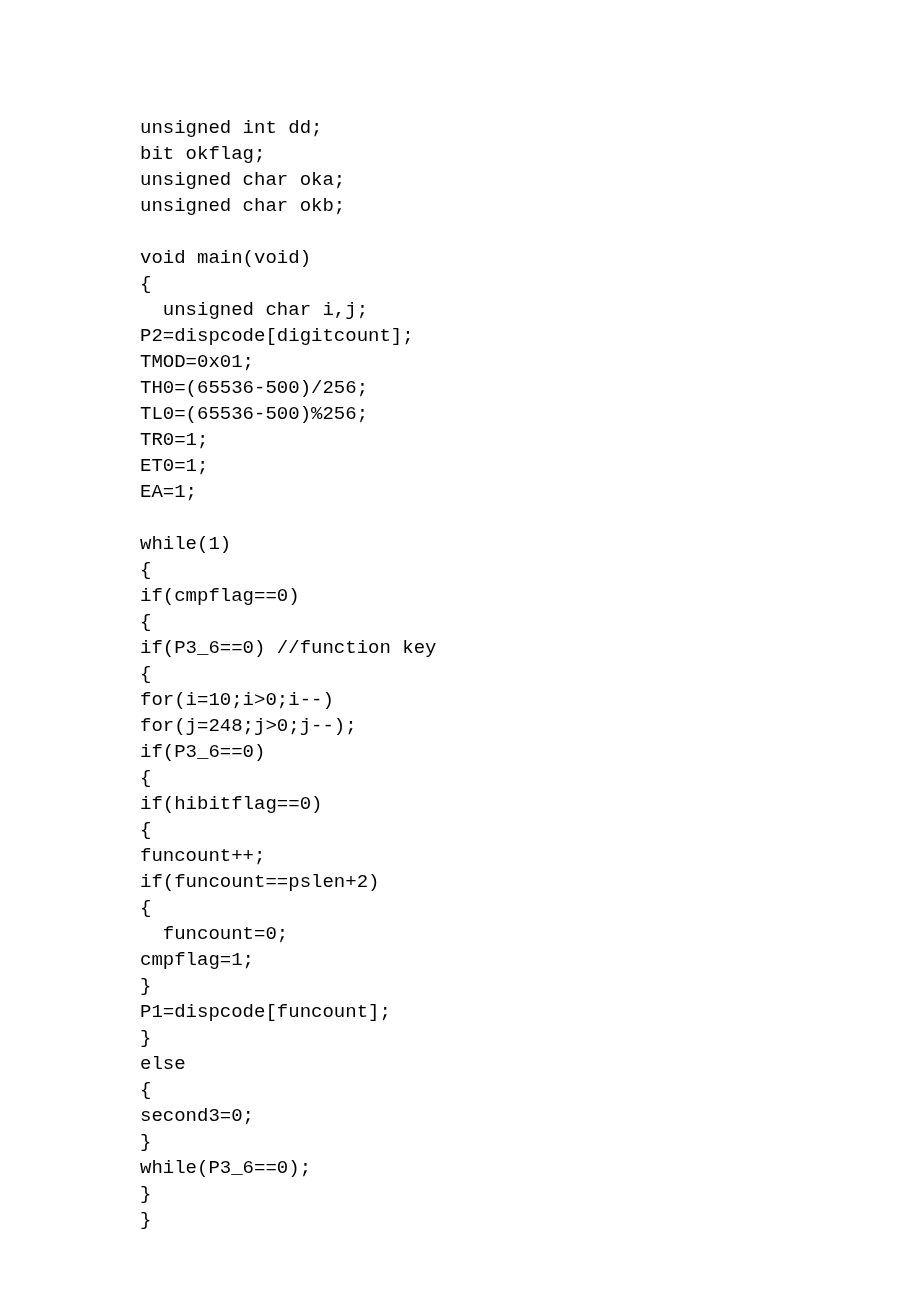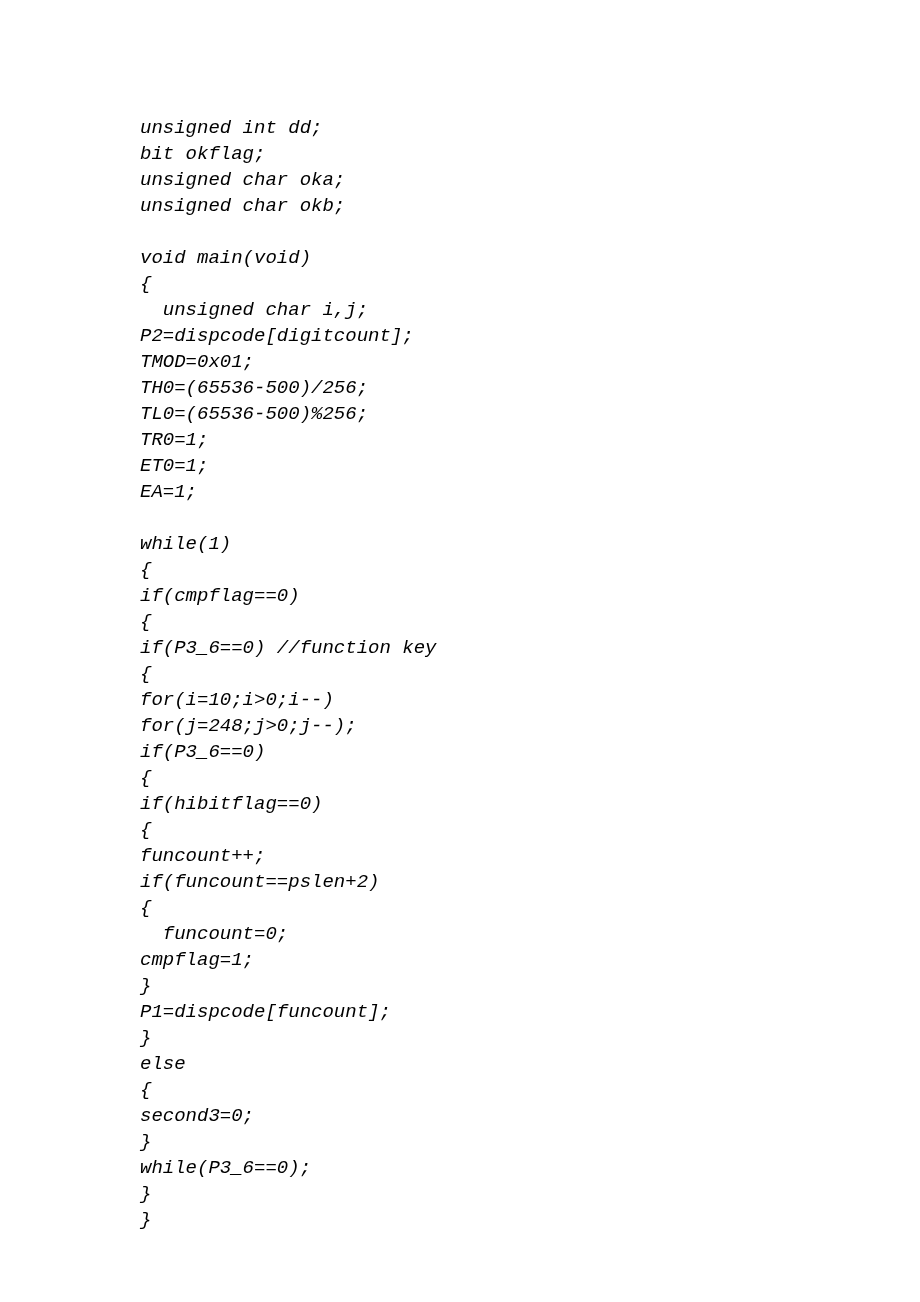--- a/index.html
+++ b/index.html
@@ -10,21 +10,20 @@
     height: 1302px;
     font-family: "Courier New", monospace;
     font-size: 19px;
     line-height: 26px;
     color: #000000;
   }
   .code-container {
     padding-top: 115px;
     padding-left: 140px;
     white-space: pre;
-    font-style: italic;
   }
 </style>
 </head>
 <body>
 
 <div class="code-container"><span>unsigned int dd;</span>
 <span>bit okflag;</span>
 <span>unsigned char oka;</span>
 <span>unsigned char okb;</span>
 <span></span>

